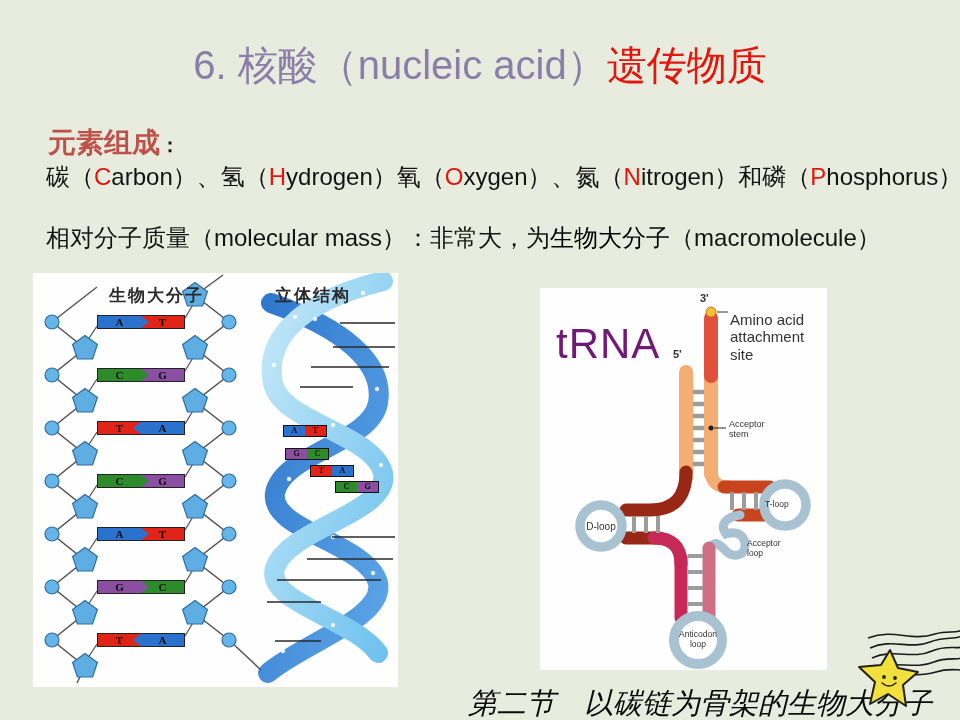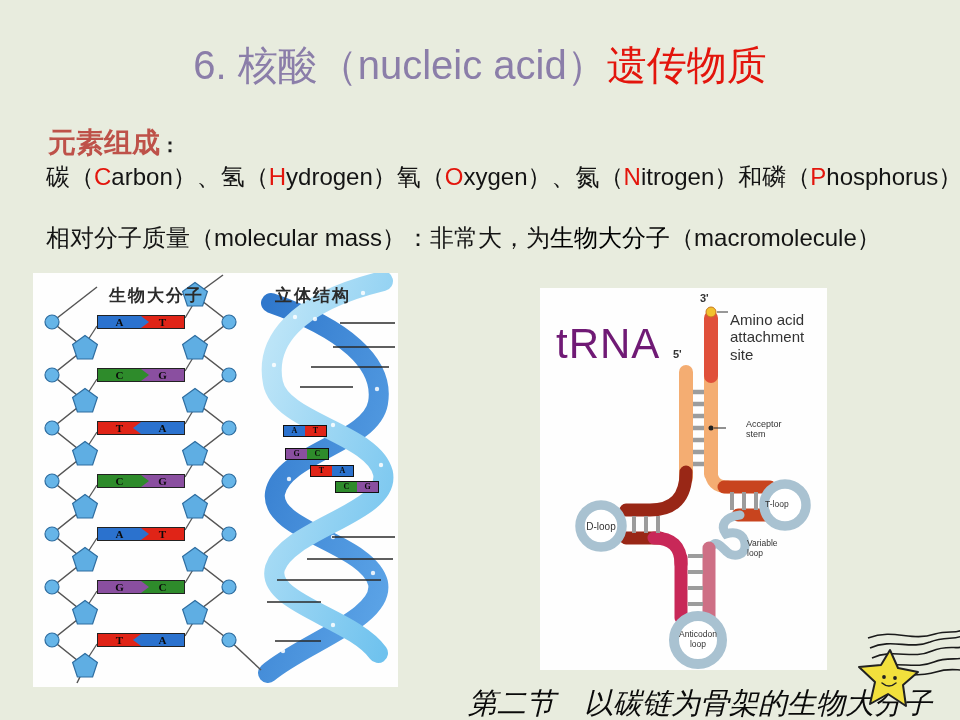--- a/index.html
+++ b/index.html
@@ -40,21 +40,21 @@
   .mini{position:absolute;width:44px;height:12px;display:flex;border:1px solid #111;box-sizing:border-box;z-index:3;}
   .mini .cell{flex:1;display:flex;align-items:center;justify-content:center;
               font-family:"Liberation Serif",serif;font-weight:bold;font-size:8px;color:#0a0a0a;line-height:1;}
 
   
   .tl{position:absolute;color:#333;line-height:1.15;}
   #trna-title{left:16px;top:26px;font-size:42px;color:#701a75;letter-spacing:1px;margin-top:6px;}
   #lbl-3p{left:160px;top:4px;font-size:11px;font-weight:bold;}
   #lbl-5p{left:133px;top:60px;font-size:11px;font-weight:bold;}
   #lbl-amino{left:190px;top:23px;font-size:15px;width:92px;}
-  #lbl-acceptor{left:206px;top:131px;font-size:9px;width:52px;}
+  #lbl-acceptor{left:189px;top:131px;font-size:9px;width:52px;}
   #lbl-dloop{left:41px;top:233px;width:40px;text-align:center;font-size:10px;}
   #lbl-tloop{left:225px;top:212px;width:40px;text-align:left;font-size:8.5px;}
   #lbl-variable{left:207px;top:251px;width:46px;font-size:8.5px;}
   #lbl-anticodon{left:132px;top:342px;width:52px;text-align:center;font-size:8.5px;}
 
   
   #footer{position:absolute;top:684px;right:28px;font-family:"Liberation Serif",serif;
           font-style:italic;font-size:29px;color:#0a0a0a;white-space:nowrap;}
   #star-wrap{position:absolute;left:840px;top:620px;width:120px;height:96px;}
 </style>
@@ -313,21 +313,21 @@
       </g>
     </svg>
 
     <div class="tl" id="trna-title">tRNA</div>
     <div class="tl" id="lbl-3p">3'</div>
     <div class="tl" id="lbl-5p">5'</div>
     <div class="tl" id="lbl-amino">Amino acid attachment site</div>
     <div class="tl" id="lbl-acceptor">Acceptor stem</div>
     <div class="tl" id="lbl-dloop">D-loop</div>
     <div class="tl" id="lbl-tloop">T-loop</div>
-    <div class="tl" id="lbl-variable">Variable loop</div>
+    <div class="tl" id="lbl-variable">Acceptor loop</div>
     <div class="tl" id="lbl-anticodon">Anticodon loop</div>
   </div>
 
   <div id="footer">第二节　以碳链为骨架的生物大分子</div>
 
   <div id="star-wrap">
     <svg width="120" height="96" viewBox="0 0 120 96">
       <g fill="none" stroke="#1a1a1a" stroke-width="1.6">
         <path d="M 28 18 C 55 8, 70 22, 95 14 C 108 10, 115 14, 122 10"></path>
         <path d="M 30 28 C 52 18, 70 30, 90 22 C 104 16, 114 20, 122 16"></path>

